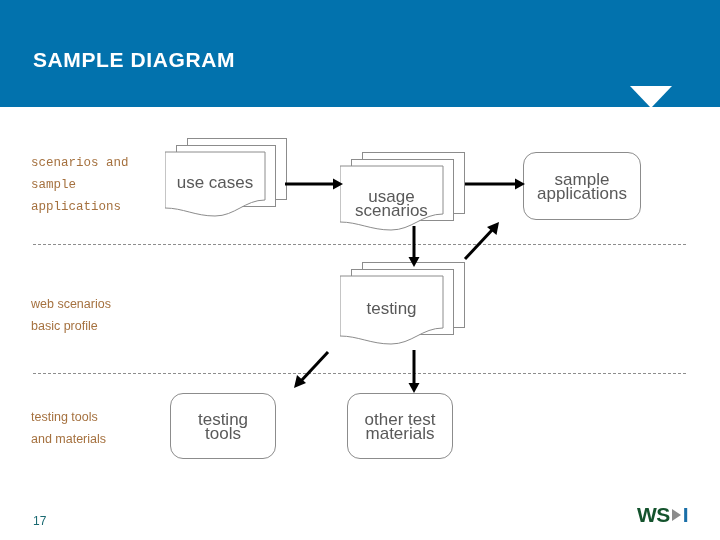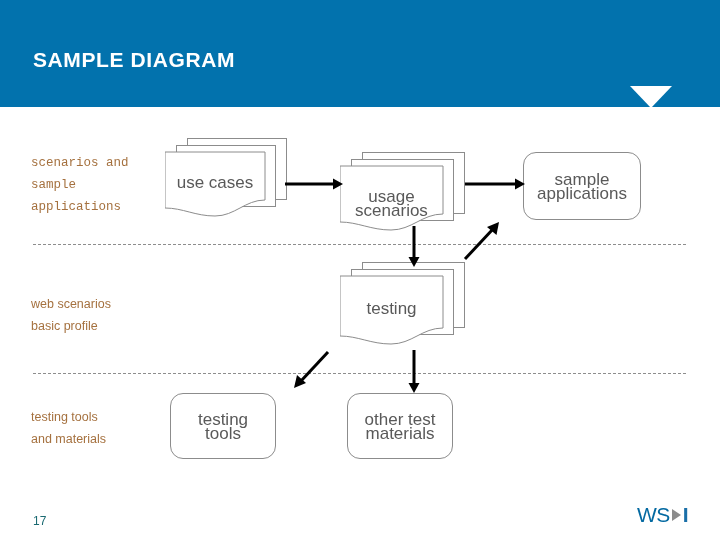--- a/index.html
+++ b/index.html
@@ -127,22 +127,22 @@
   .logo {
     position: absolute;
     left: 637px;
     top: 503px;
     height: 22px;
     display: flex;
     align-items: center;
   }
   .logo-ws {
     font-size: 21px;
-    font-weight: normal;
-    color: #0369a1;
+    font-weight: bold;
+    color: #14532d;
     letter-spacing: -0.5px;
     line-height: 21px;
   }
   .logo-tri {
     width: 0; height: 0;
     border-top: 6px solid transparent;
     border-bottom: 6px solid transparent;
     border-left: 9px solid #8c8c8c;
     margin: 2px 2px 0 2px;
   }

